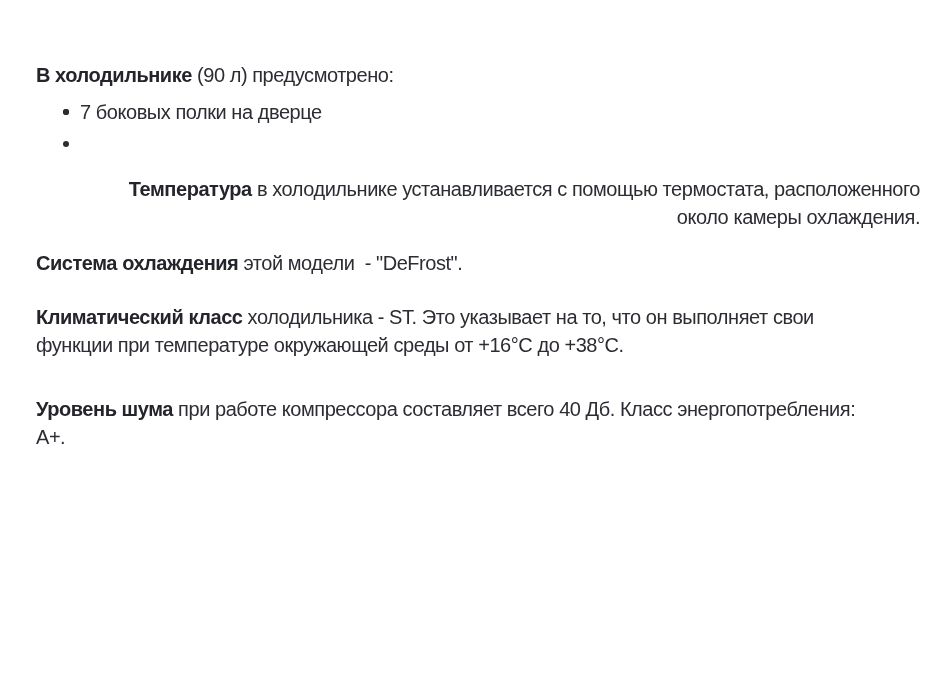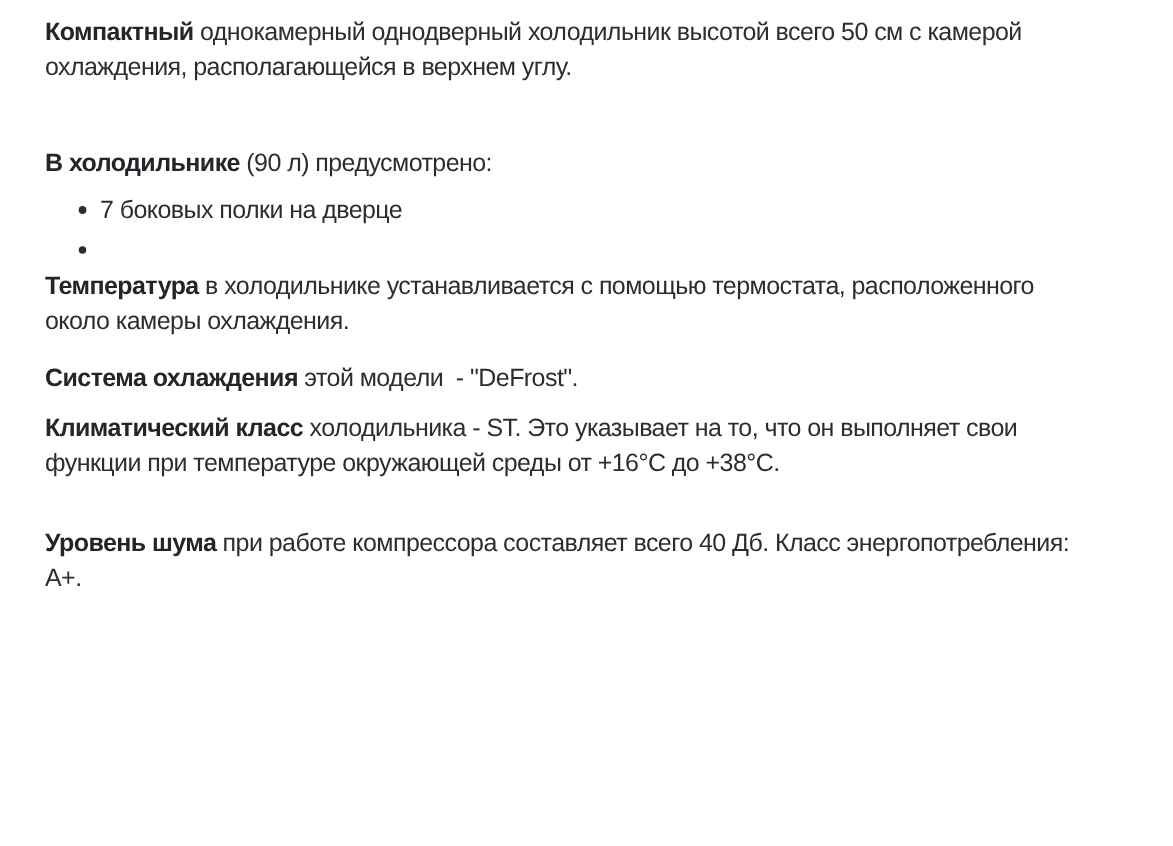--- a/index.html
+++ b/index.html
@@ -19,23 +19,23 @@
     line-height: 28px;
     letter-spacing: -0.45px;
     color: #2c2d33;
     -webkit-font-smoothing: antialiased;
   }
   .para { margin: 0; }
   .para .lead { font-weight: 700; color: #24252b; }
   .para .body-text { white-space: pre-line; }
   .p2 { margin-top: 17px; }
   .p3 { margin-top: 49px; }
-  .p4 { margin-top: 31px; }
+  .p4 { margin-top: 47px; text-align: right; }
   .p5 { margin-top: 18px; }
-  .p6 { margin-top: 12px; }
+  .p6 { margin-top: 26px; }
   .p7 { margin-top: 36px; }
   ul.features {
     margin: 7px 0 0 0;
     padding: 0;
     list-style: none;
   }
   ul.features li {
     position: relative;
     padding-left: 44px;
     line-height: 32px;
@@ -49,22 +49,20 @@
     height: 6px;
     border-radius: 50%;
     background: #2c2d33;
   }
 </style>
 </head>
 <body>
 
 <div class="doc">
 
-  <p class="para p1"><b class="lead">Компактный</b><span class="body-text"> однокамерный однодверный холодильник высотой всего 50 см с камерой
-охлаждения, располагающейся в верхнем углу.</span></p>
 
 
   <p class="para p3"><b class="lead">В холодильнике</b><span class="body-text"> (90 л) предусмотрено:</span></p>
 
   <ul class="features">
     <li><span class="dot"></span></li>
     <li><span class="dot"></span><span>7 боковых полки на дверце</span></li>
     <li><span class="dot"></span></li>
   </ul>
 

